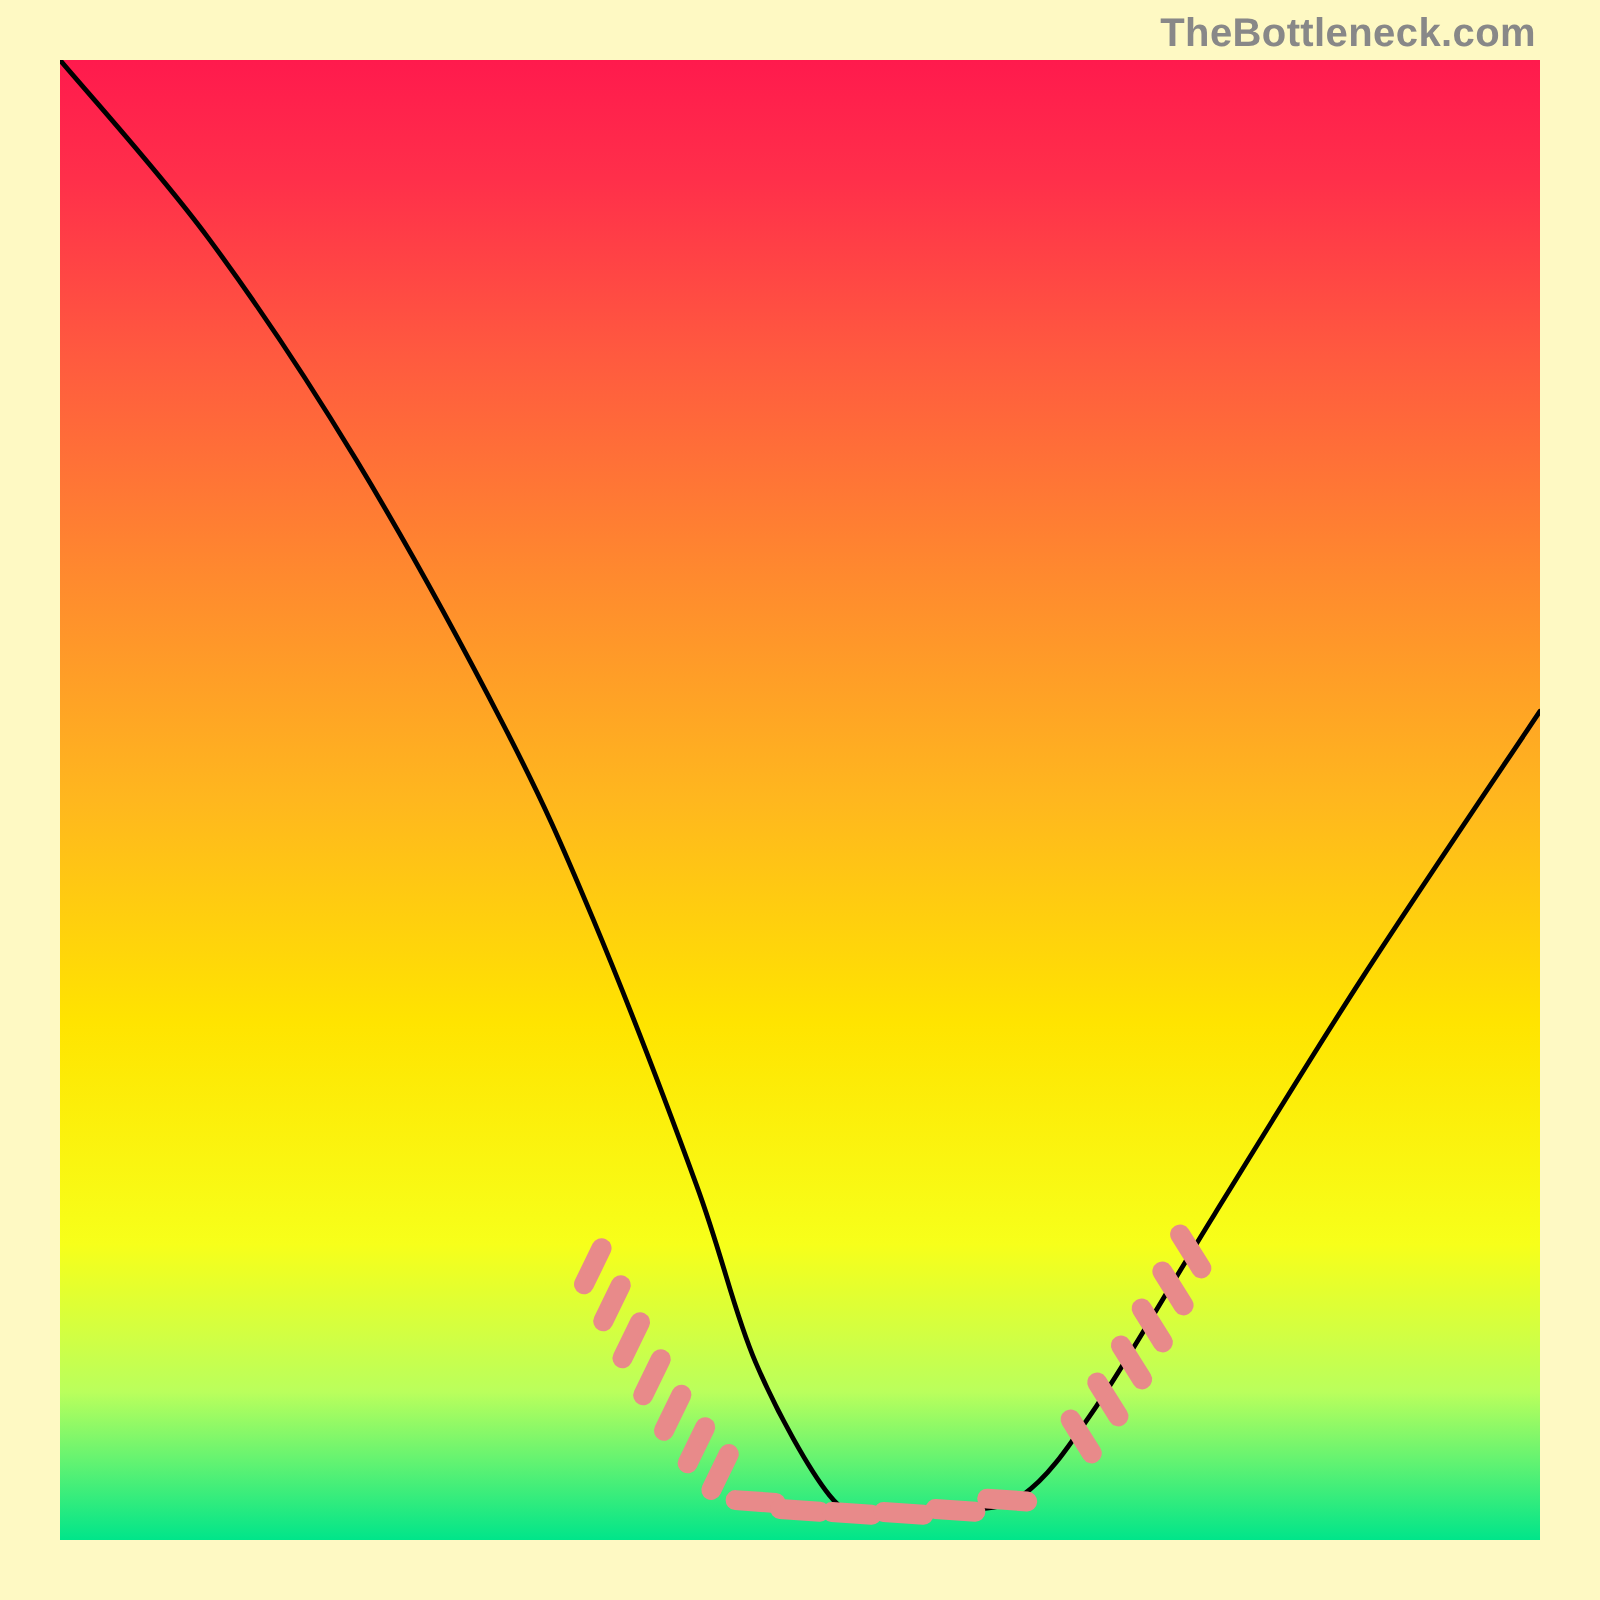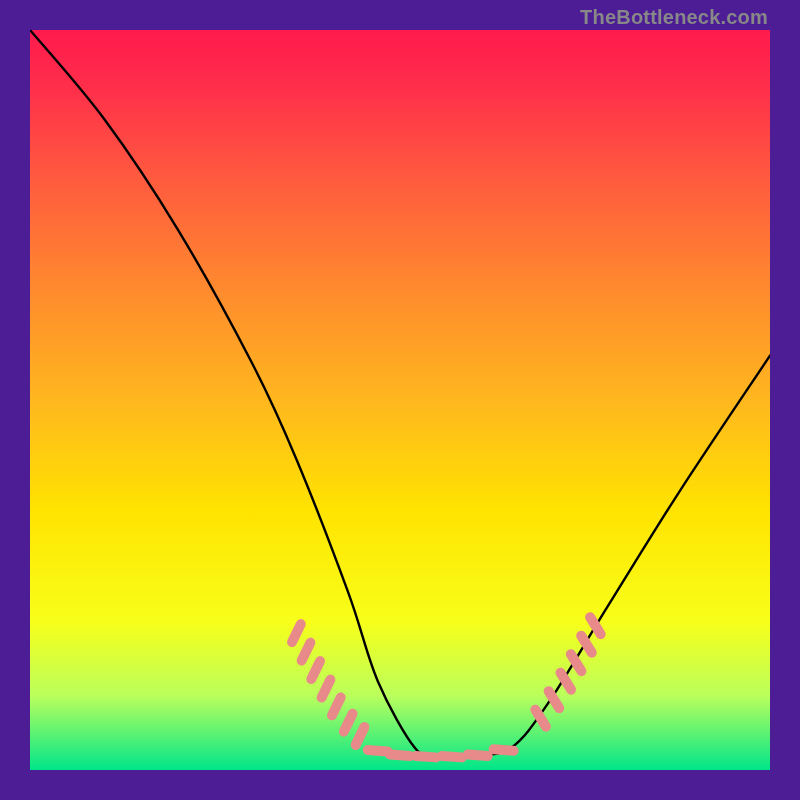--- a/index.html
+++ b/index.html
@@ -10,21 +10,21 @@
     background: #000;
     overflow: hidden;
     font-family: Arial, Helvetica, sans-serif;
   }
   .frame {
     position: absolute;
     top: 0;
     left: 0;
     width: 800px;
     height: 800px;
-    background: #4c1d95;
+    background: #fef9c3;
   }
   .plot {
     position: absolute;
     top: 30px;
     left: 30px;
     width: 740px;
     height: 740px;
     background: linear-gradient(to bottom,
       #ff1a4d 0%,
       #ff2f4a 8%,

